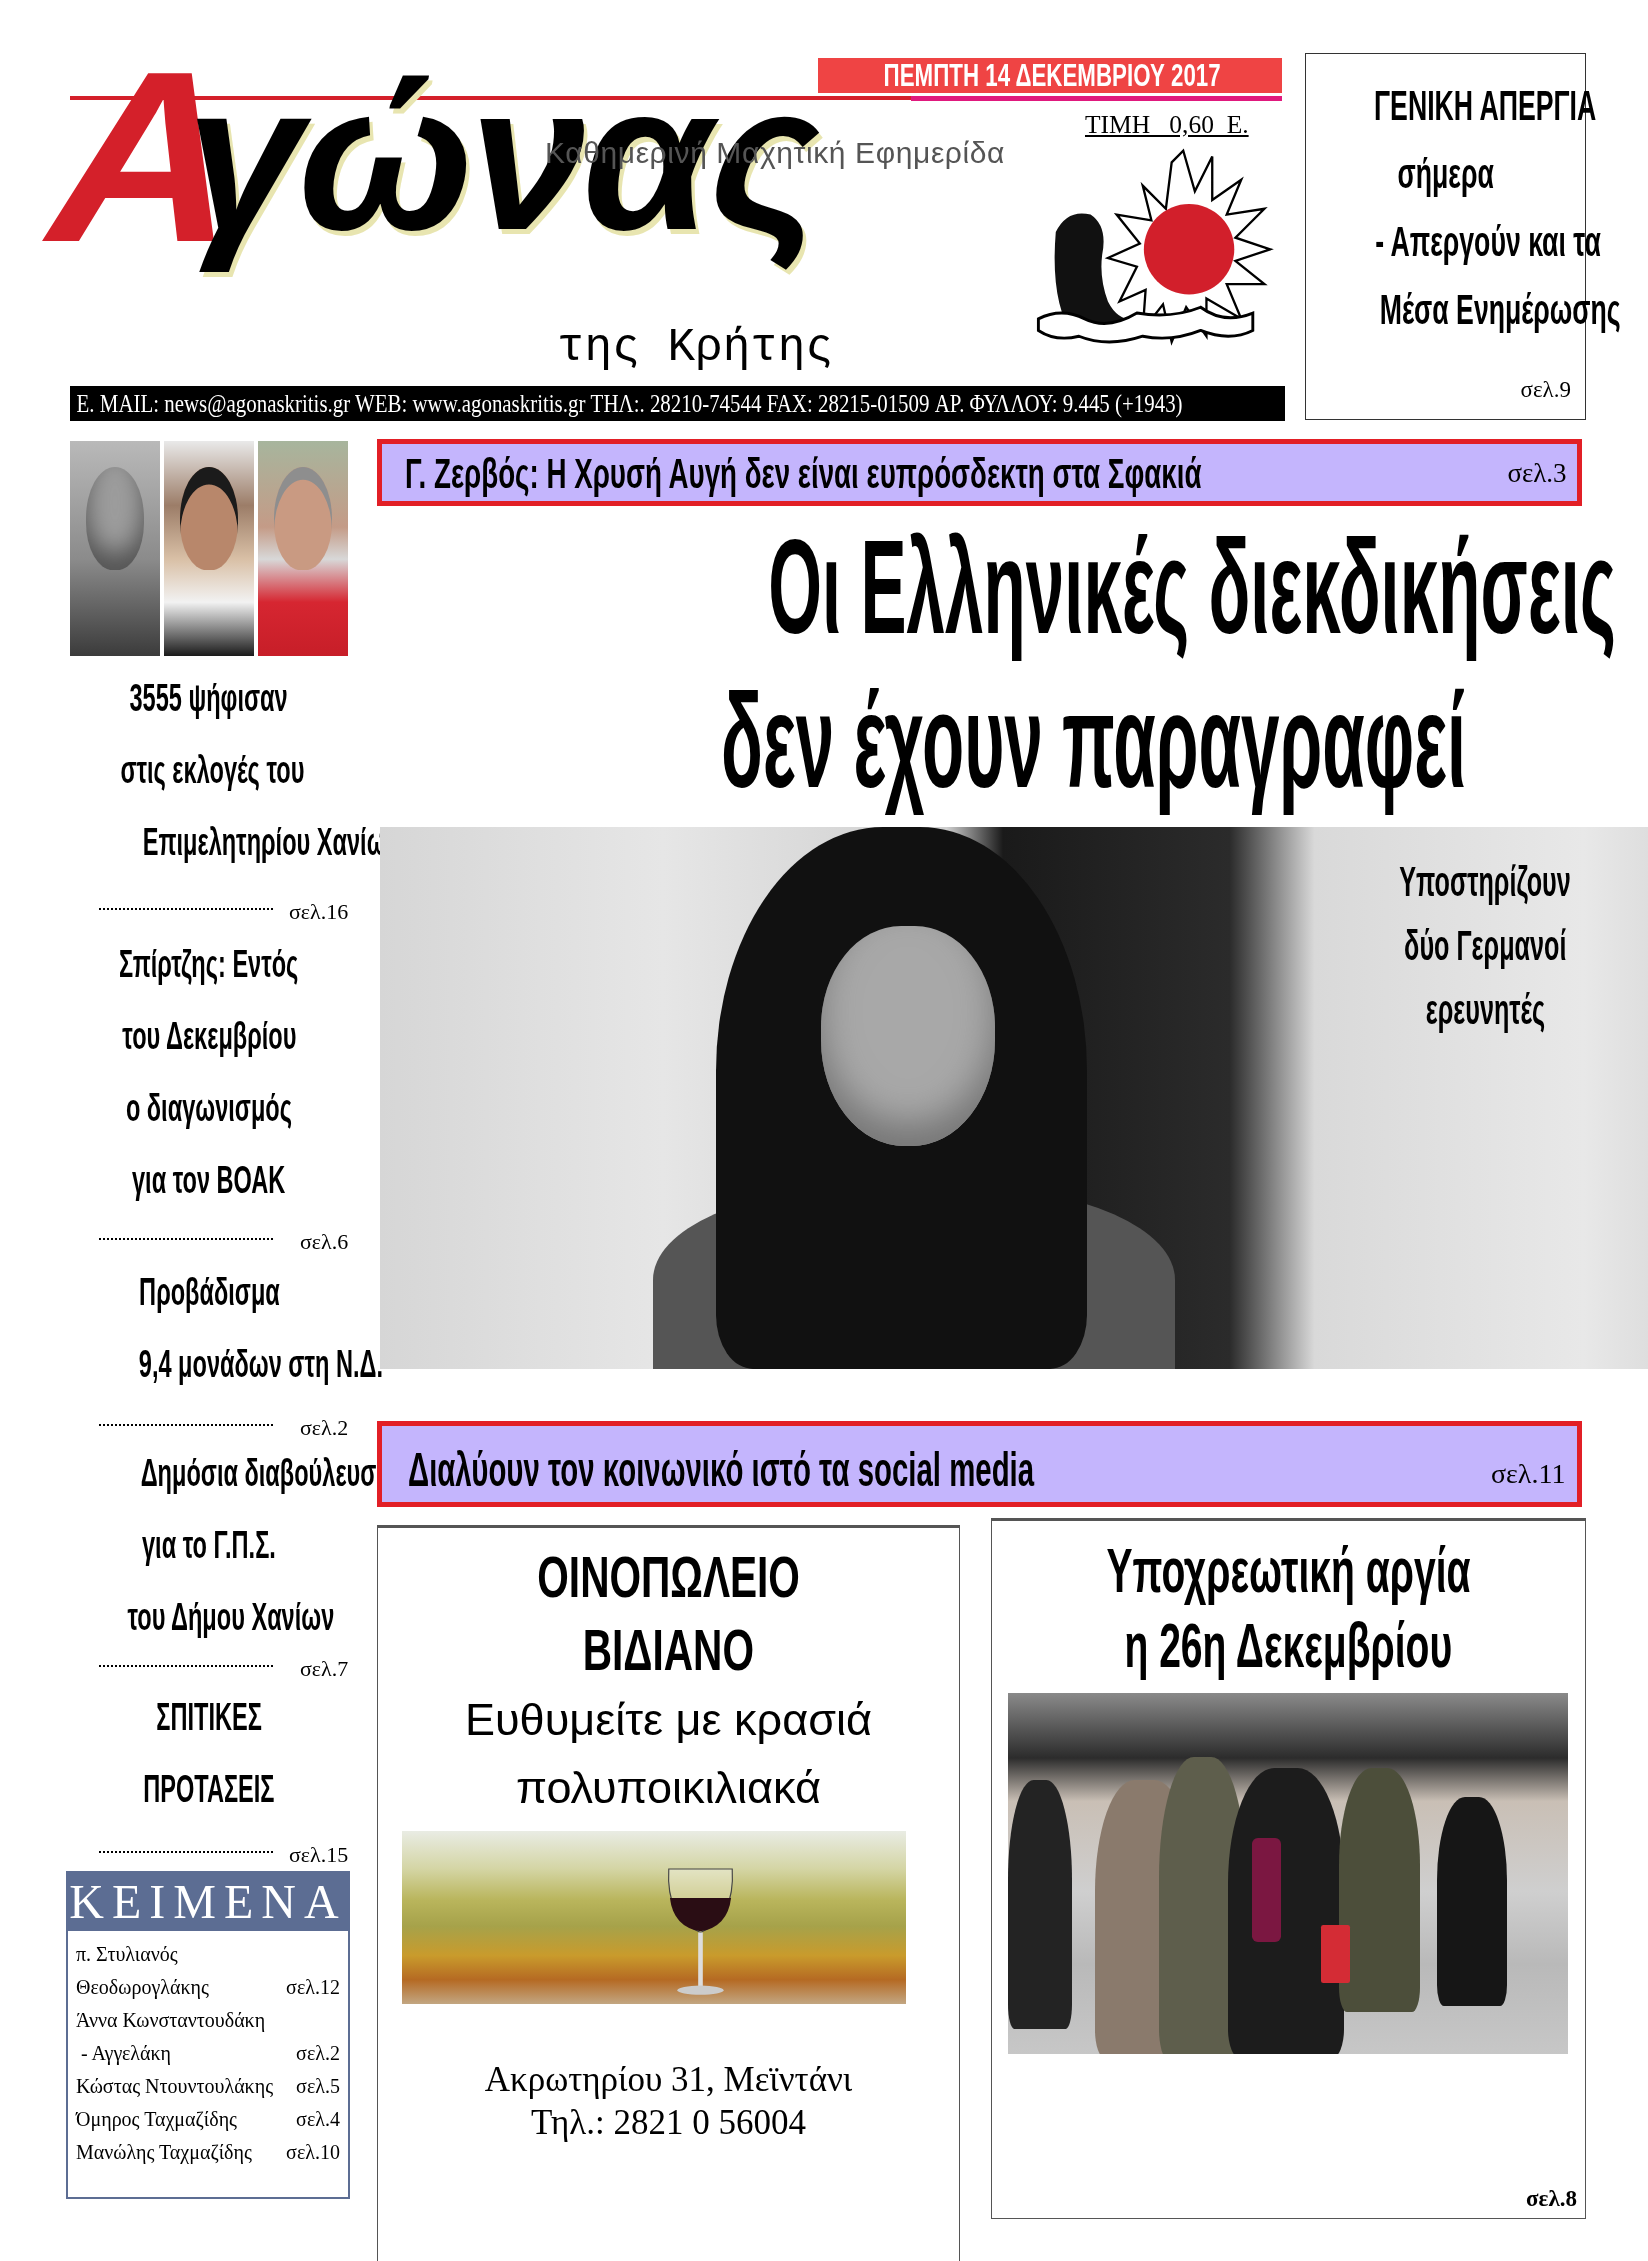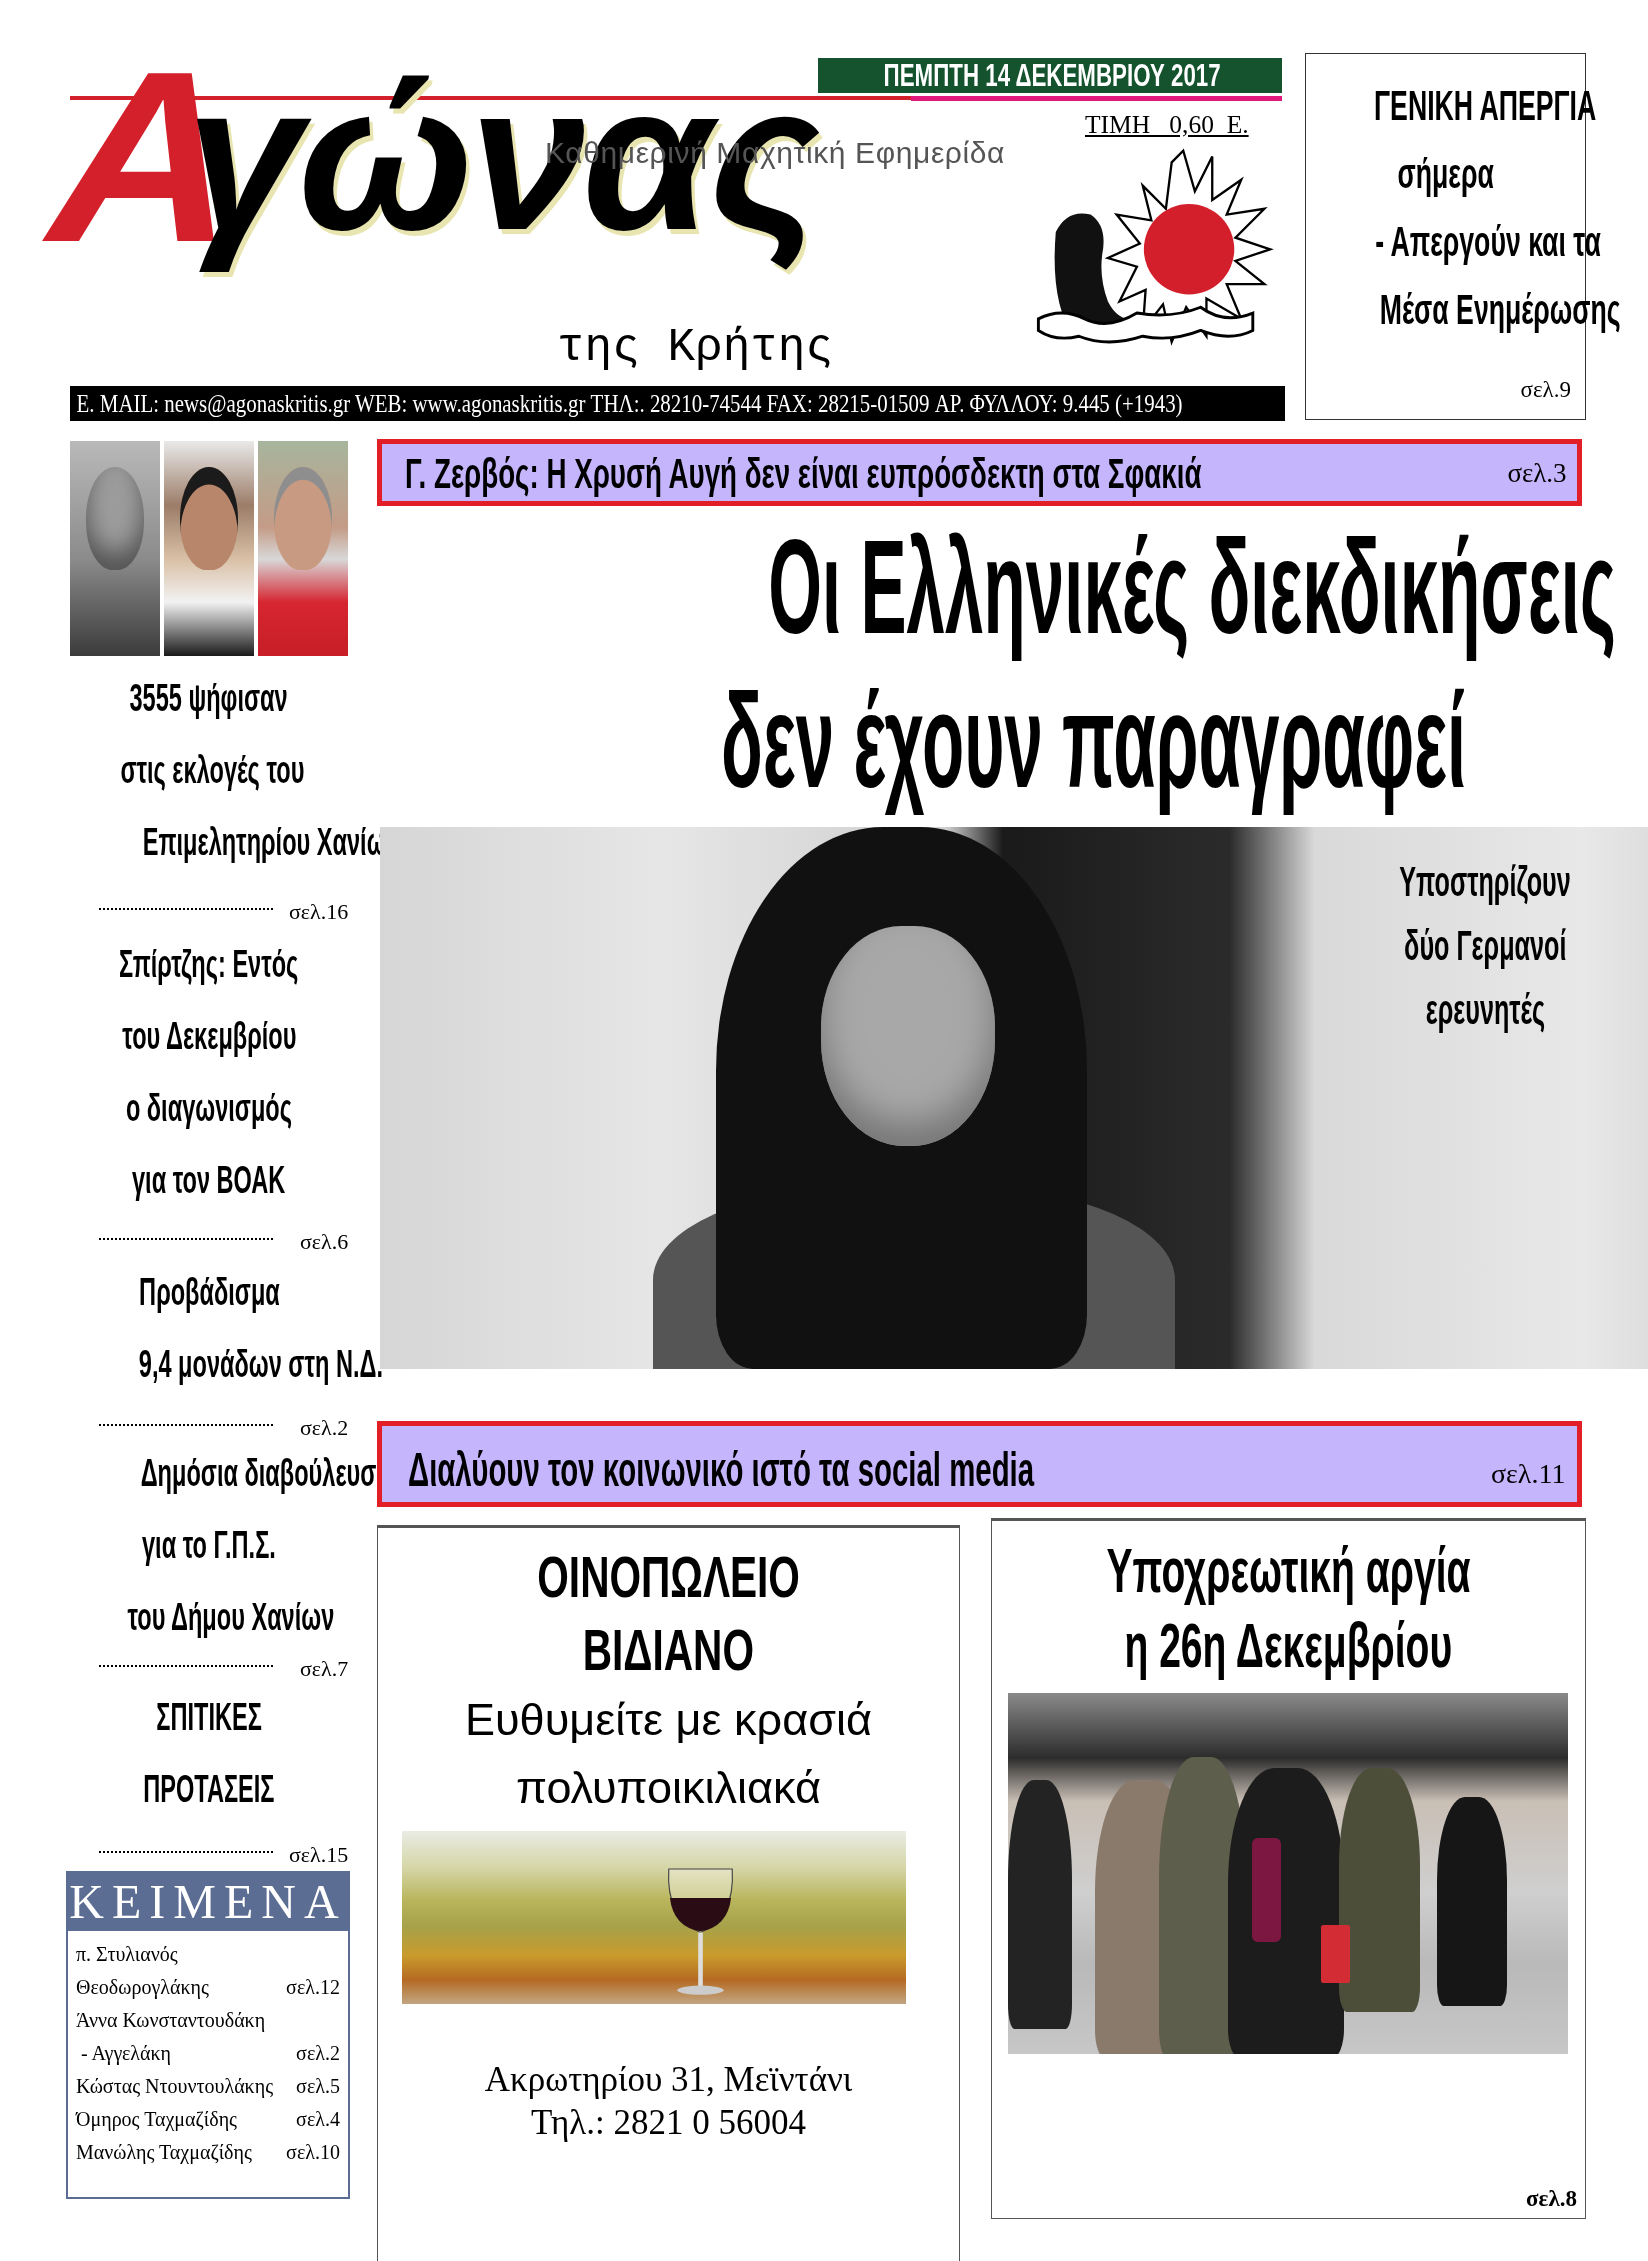--- a/index.html
+++ b/index.html
@@ -14,21 +14,21 @@
     display: inline-block;
     transform-origin: center top;
     white-space: nowrap;
   }
   .serif { font-family: "Liberation Serif", serif; }
   .mono { font-family: "Liberation Mono", monospace; }
 
   
   .red-rule { left: 70px; top: 96px; width: 1212px; height: 4px; background: #d4202a; }
   .pink-rule { left: 911px; top: 96px; width: 371px; height: 4.6px; background: #e0197d; }
-  .date-bar { left: 818px; top: 58px; width: 464px; height: 35px; background: #14532d; color: #fff; text-align: center; overflow: hidden; }
+  .date-bar { left: 818px; top: 58px; width: 464px; height: 35px; background: #ef4444; color: #fff; text-align: center; overflow: hidden; }
   .date-bar span { font-size: 31px; line-height: 35px; transform: scaleX(0.72); }
 
   .logo-A { left: 61px; top: 35px; font-size: 244px; font-weight: bold; color: #d4202a; font-family: "Liberation Sans", sans-serif; line-height: 1; transform: skewX(-14deg) scaleX(1.05); }
   .logo-rest { left: 186px; top: 52px; font-size: 209px; font-weight: bold; color: #000; font-family: "Liberation Sans", sans-serif; line-height: 1; font-style: italic; letter-spacing: -3.5px; text-shadow: 3.5px 4.6px 0 #e8e5b0; }
   .tagline { left: 545px; top: 136px; font-size: 30px; color: #555; letter-spacing: 0.6px; }
   .subtitle { left: 557px; top: 322px; font-size: 46px; color: #000; }
   .price { left: 1085px; top: 110px; font-size: 25.5px; text-decoration: underline; }
 
   .sun-emblem { left: 1021px; top: 145px; width: 255px; height: 226px; }
 

